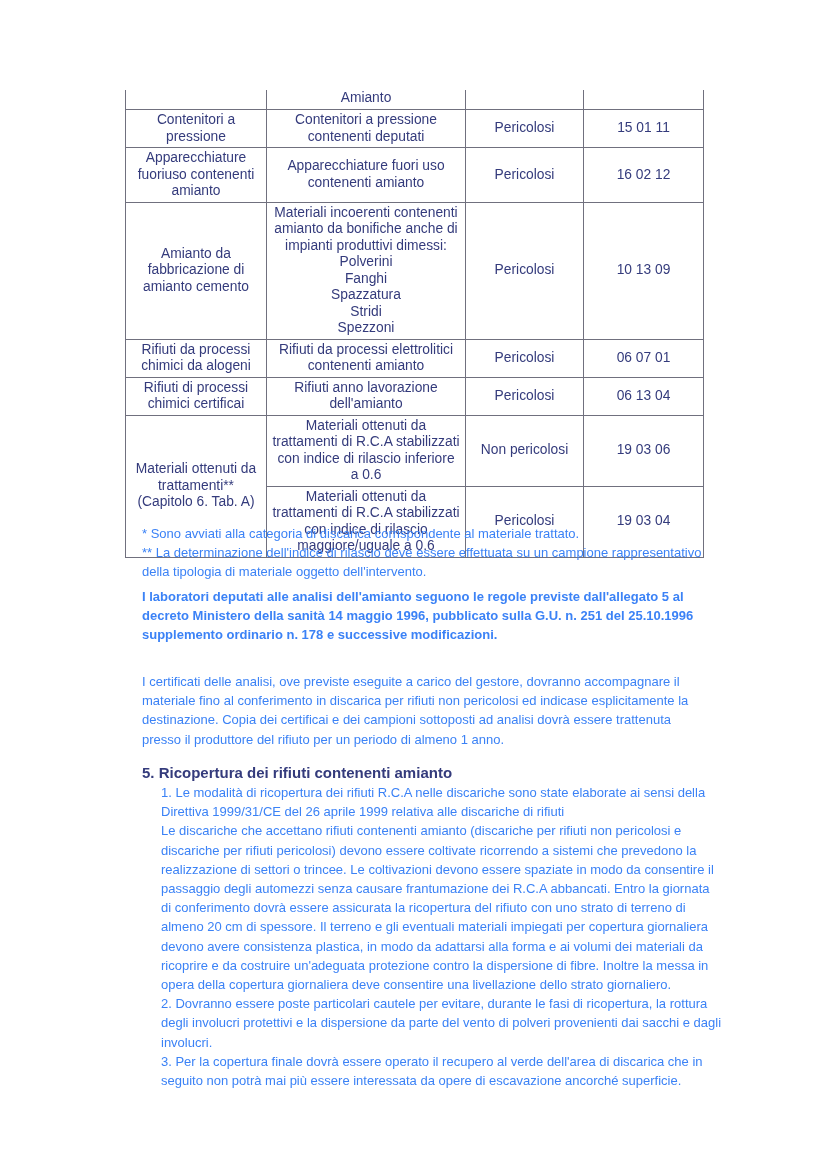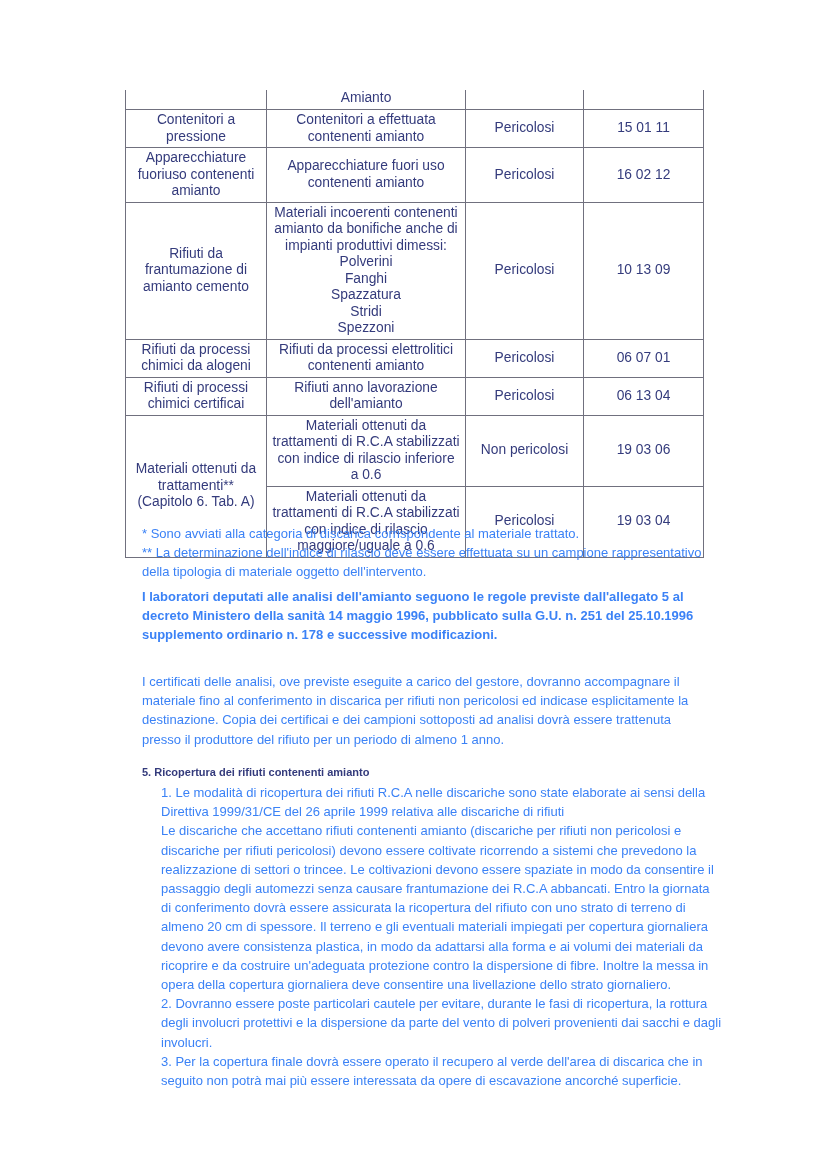--- a/index.html
+++ b/index.html
@@ -48,21 +48,21 @@
     color: #3b82f6;
   }
   .footnotes     { top: 524px; }
   .para-labs     { top: 587px; font-weight: bold; }
   .para-certs    { top: 672px; }
   .section-heading {
     position: absolute;
     left: 142px;
     width: 562px;
     top: 763px;
-    font-size: 11px;
+    font-size: 15px;
     line-height: 19.2px;
     font-weight: bold;
     color: #343b7c;
   }
   .section-body  { top: 783px; margin-left: 19px; }
 </style>
 </head>
 <body>
 
 <table class="doc-table">
@@ -74,32 +74,32 @@
   </colgroup>
   <tbody>
     <tr class="continued-row">
       <td class="cell-desc"></td>
       <td class="cell-detail">Amianto</td>
       <td class="cell-class"></td>
       <td class="cell-code"></td>
     </tr>
     <tr>
       <td class="cell-desc">Contenitori a pressione</td>
-      <td class="cell-detail">Contenitori a effettuata contenenti amianto</td>
+      <td class="cell-detail">Contenitori a pressione contenenti deputati</td>
       <td class="cell-class">Pericolosi</td>
       <td class="cell-code">15 01 11</td>
     </tr>
     <tr>
       <td class="cell-desc">Apparecchiature fuoriuso contenenti amianto</td>
       <td class="cell-detail">Apparecchiature fuori uso contenenti amianto</td>
       <td class="cell-class">Pericolosi</td>
       <td class="cell-code">16 02 12</td>
     </tr>
     <tr>
-      <td class="cell-desc">Rifiuti da frantumazione di amianto cemento</td>
+      <td class="cell-desc">Amianto da fabbricazione di amianto cemento</td>
       <td class="cell-detail">Materiali incoerenti contenenti amianto da bonifiche anche di impianti produttivi dimessi:
 Polverini
 Fanghi
 Spazzatura
 Stridi
 Spezzoni</td>
       <td class="cell-class">Pericolosi</td>
       <td class="cell-code">10 13 09</td>
     </tr>
     <tr>

